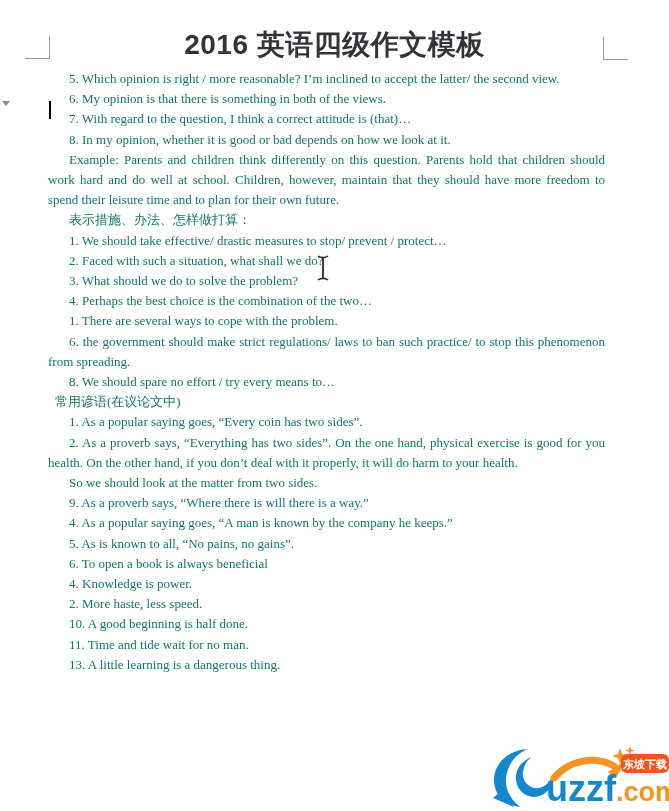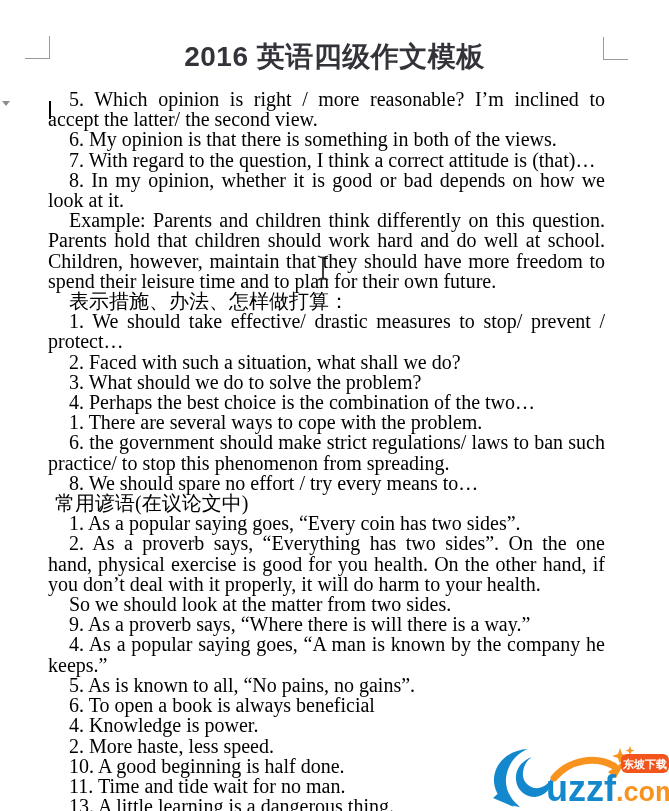--- a/index.html
+++ b/index.html
@@ -11,35 +11,35 @@
     font-family:"Liberation Serif","DejaVu Serif",serif;
   }
   
   .corner{position:absolute;}
   .corner-tl{left:25px;top:36px;width:24px;height:22px;
     border-right:1px solid #9a9a9a;border-bottom:1px solid #9a9a9a;}
   .corner-tr{left:603px;top:37px;width:24px;height:22px;
     border-left:1px solid #9a9a9a;border-bottom:1px solid #9a9a9a;}
   
   h1.doc-title{
-    margin:12px;padding-top:25px;
+    margin:0;padding-top:25px;
     text-align:center;
     font-family:"Liberation Sans","DejaVu Sans",sans-serif;
     font-weight:700;
     font-size:28px;line-height:40px;
     color:#33333a;
     letter-spacing:0.5px;
   }
   
   .doc{
     margin:4px 64px 0 48px;
     width:557px;
-    font-size:20px;
+    font-size:13px;
     line-height:20.2px;
-    color:#000000;
+    color:#0f766e;
     text-align:justify;
   }
   .doc p{margin:0;text-indent:21px;}
   .doc p.zh-heading{font-family:Liberation Serif, serif;}
   .doc p.zh-heading-small{text-indent:7px;}
   
   .caret{
     position:absolute;left:49px;top:101px;
     width:2px;height:18px;background:#000;
   }

